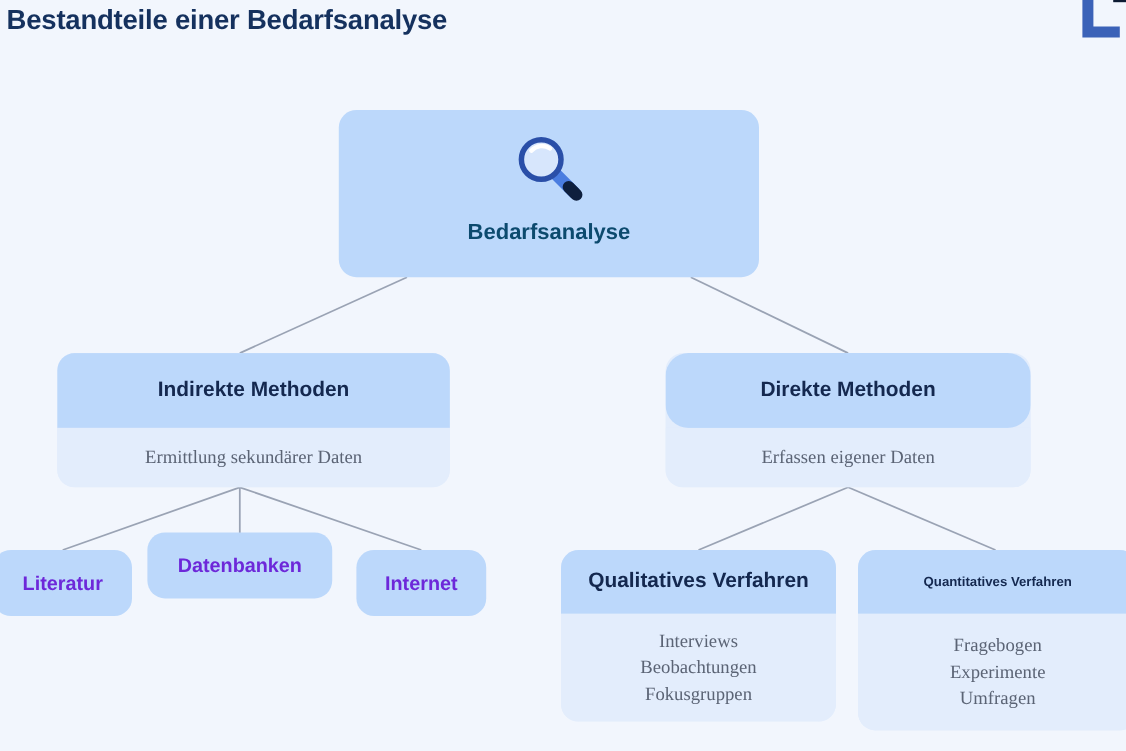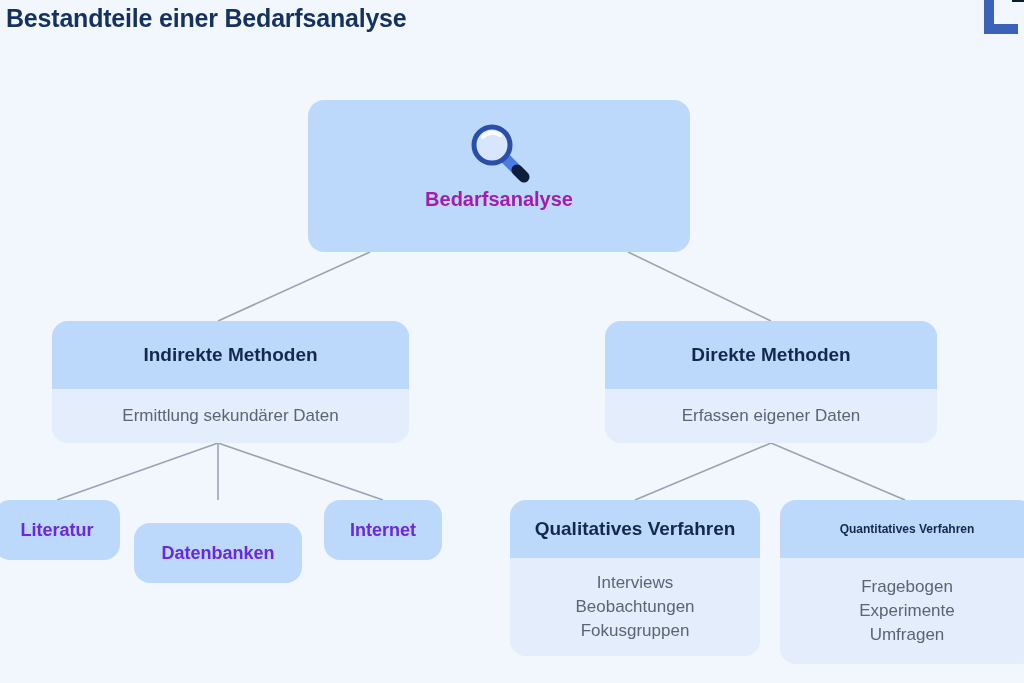--- a/index.html
+++ b/index.html
@@ -79,24 +79,24 @@
     background: #bcd8fb;
     display: flex;
     flex-direction: column;
     align-items: center;
     justify-content: flex-start;
   }
   #node-root .root-icon {
     margin-top: 16px;
   }
   #node-root .root-label {
-    margin-top: 0;
+    margin-top: 12px;
     font-size: 20px;
     font-weight: bold;
-    color: #a21caf;
+    color: #0c4a6e;
   }
 
   
   .card {
     position: absolute;
     box-sizing: border-box;
     border-radius: 16px;
     overflow: hidden;
     background: #e3edfc;
     display: flex;
@@ -120,34 +120,35 @@
     flex: 1 1 auto;
     display: flex;
     flex-direction: column;
     align-items: center;
     justify-content: center;
     text-align: center;
     color: #5b6475;
     font-size: 17px;
     line-height: 1.42;
     padding: 0 6px;
+    font-family: Liberation Serif, serif;
   }
   .card .card-body .line {
     white-space: nowrap;
   }
 
   
   #node-root          { left: 308px; top: 100px;  width: 382px; height: 152px; }
   #card-indirekt      { left: 52px;  top: 321px;  width: 357px; height: 122px; }
   #card-indirekt .card-head { height: 68px; }
   #card-direkt        { left: 605px; top: 321px;  width: 332px; height: 122px; }
-  #card-direkt .card-head   { height: 68px; }
+  #card-direkt .card-head   { height: 68px; border-radius: 21px; }
 
   #node-literatur     { left: -6px;  top: 500px;  width: 126px; height: 60px; }
-  #node-datenbanken   { left: 134px; top: 523px;  width: 168px; height: 60px; }
+  #node-datenbanken   { left: 134px; top: 484px;  width: 168px; height: 60px; }
   #node-internet      { left: 324px; top: 500px;  width: 118px; height: 60px; }
 
   #card-qualitativ    { left: 510px; top: 500px;  width: 250px; height: 156px; }
   #card-qualitativ .card-head { height: 58px; }
   #card-quantitativ   { left: 780px; top: 500px;  width: 254px; height: 164px; }
   #card-quantitativ .card-head { height: 58px; }
   #card-quantitativ .card-head .label { font-size: 12px; }
 </style>
 </head>
 <body>

